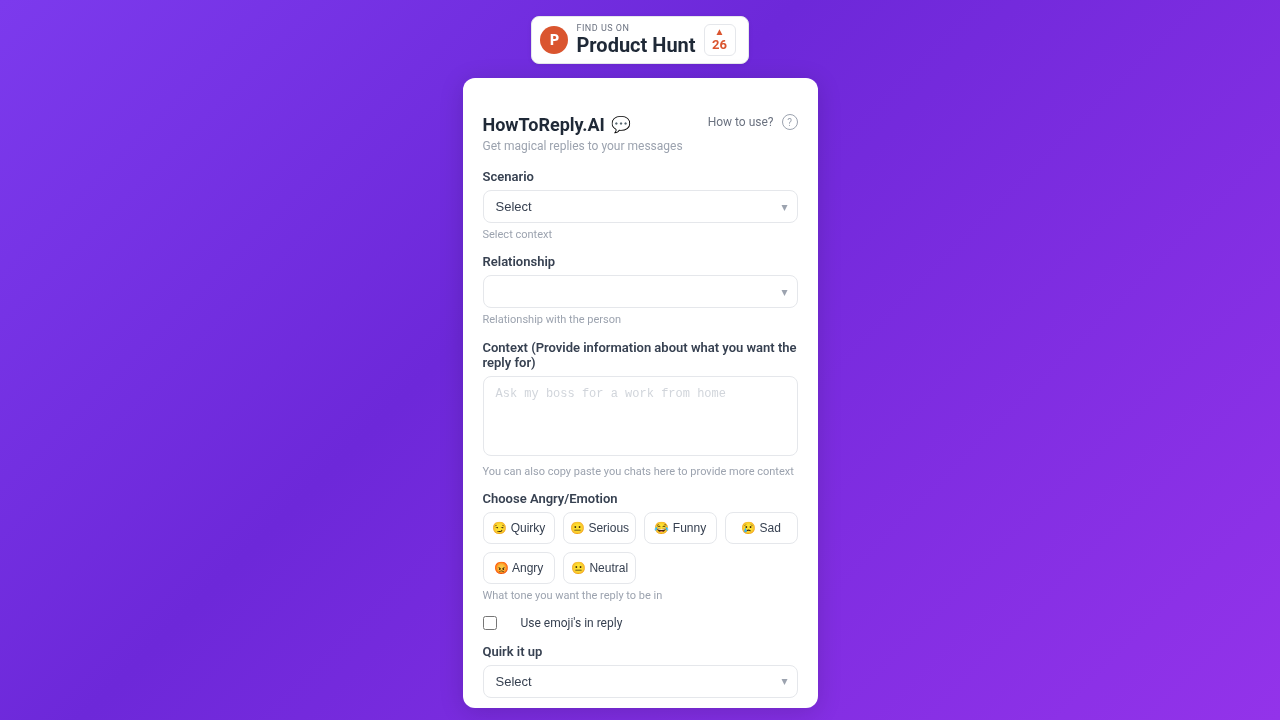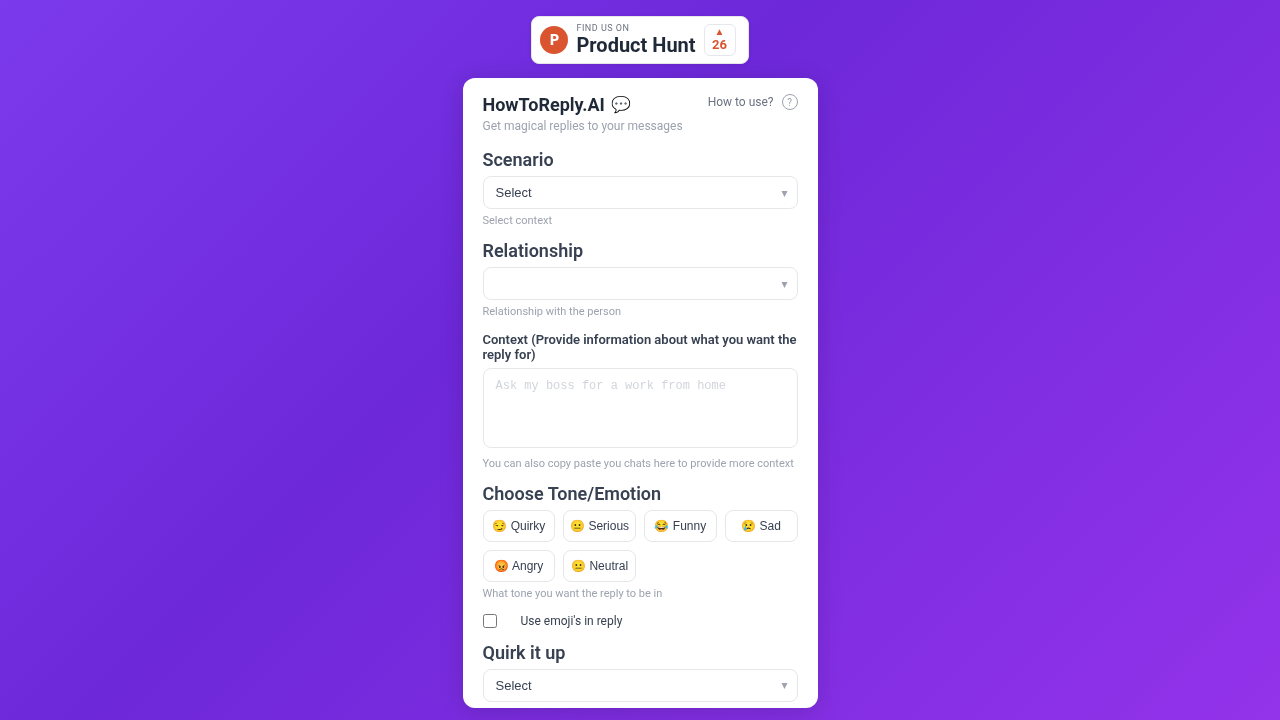--- a/index.html
+++ b/index.html
@@ -75,21 +75,21 @@
       font-weight: 700;
       color: #da552f;
       line-height: 1.2;
     }
 
     
     .card {
       background: white;
       border-radius: 12px;
       width: 355px;
-      padding: 16px 20px 16px;
+      padding: 36px 20px 16px;
       box-shadow: 0 4px 24px rgba(0,0,0,0.15);
       overflow-y: auto;
       max-height: 630px;
     }
 
     .card-header {
       display: flex;
       align-items: flex-start;
       justify-content: space-between;
       margin-bottom: 4px;
@@ -126,21 +126,21 @@
       color: #9ca3af;
     }
     .app-subtitle {
       font-size: 12px;
       color: #9ca3af;
       margin-bottom: 16px;
     }
 
     
     .section-label {
-      font-size: 18px;
+      font-size: 13px;
       font-weight: 600;
       color: #374151;
       margin-bottom: 6px;
       display: block;
     }
     .hint-text {
       font-size: 11px;
       color: #9ca3af;
       margin-top: 4px;
       margin-bottom: 12px;
@@ -307,21 +307,21 @@
     <div class="hint-text">Relationship with the person</div>
   </div>
 
   <div class="form-section">
     <span class="context-label">Context (Provide information about what you want the reply for)</span>
     <textarea class="context-textarea" placeholder="Ask my boss for a work from home" style=""></textarea>
     <div class="hint-text">You can also copy paste you chats here to provide more context</div>
   </div>
 
   <div class="form-section">
-    <span class="section-label">Choose Tone/Emotion</span>
+    <span class="section-label">Choose Angry/Emotion</span>
     <div class="tone-grid">
       <button class="tone-btn">😏 Quirky</button>
       <button class="tone-btn">😐 Serious</button>
       <button class="tone-btn">😂 Funny</button>
       <button class="tone-btn">😢 Sad</button>
       <button class="tone-btn">😡 Angry</button>
       <button class="tone-btn">😐 Neutral</button>
     </div>
     <div class="hint-text">What tone you want the reply to be in</div>
   </div>

